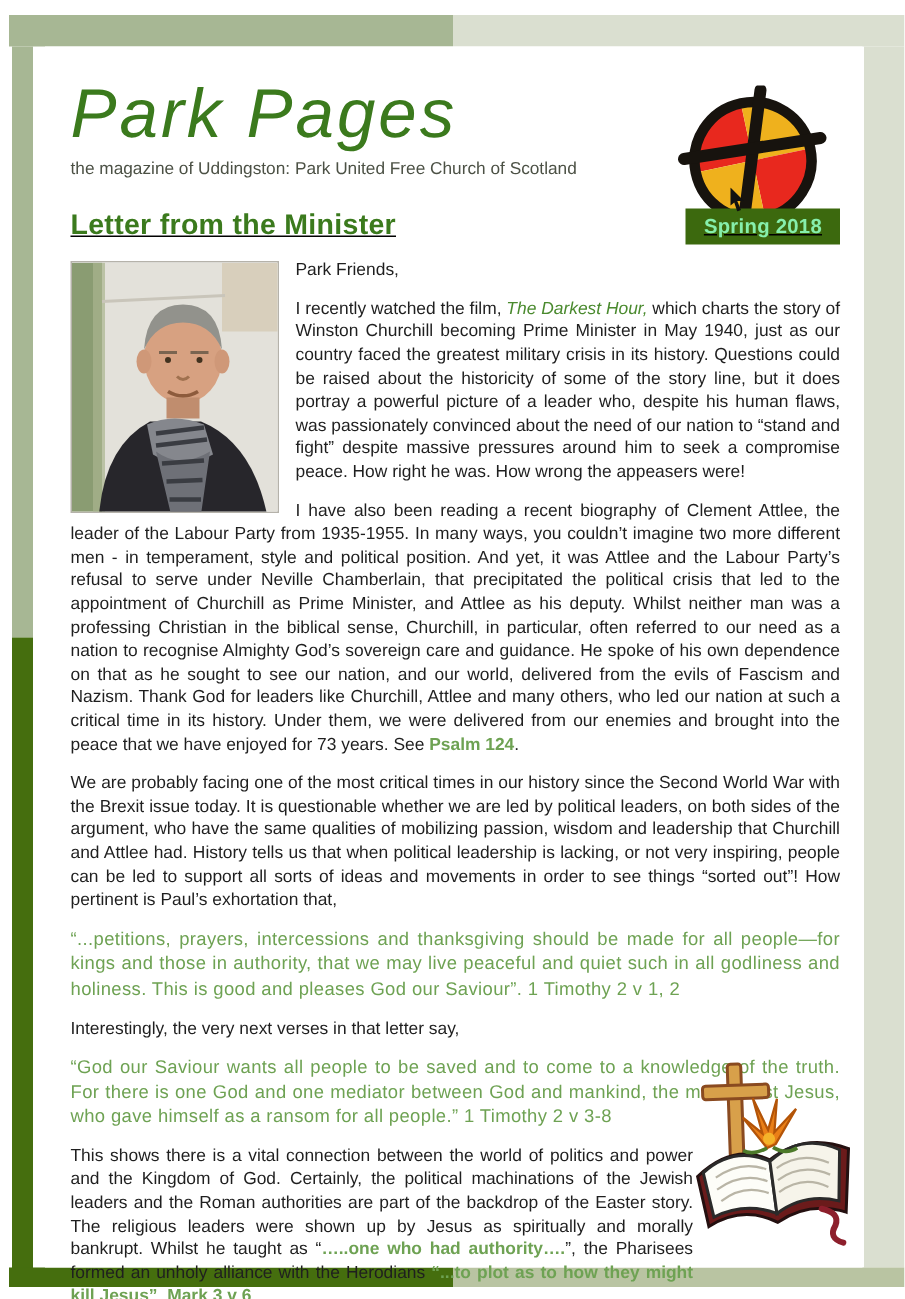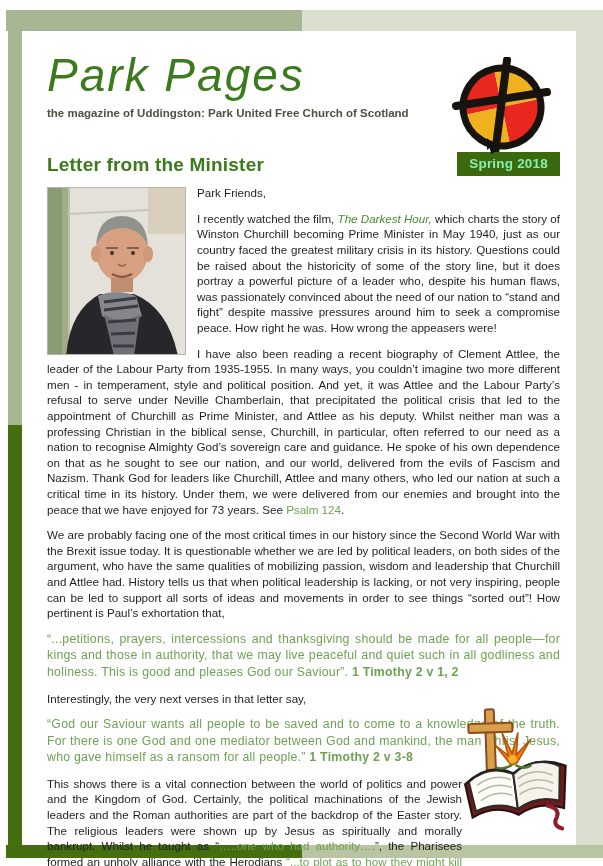--- a/index.html
+++ b/index.html
@@ -27,39 +27,39 @@
   .bar-bottom-left{position:absolute;left:6px;top:845px;width:296px;height:13px;background:var(--bar-dark);}
   .bar-bottom-right{position:absolute;left:302px;top:845px;width:301px;height:13px;background:var(--band-mid);}
 
   
   .page{position:absolute;left:30px;top:31px;width:545px;height:814px;background:#ffffff;
     padding:20px 15px 0 17px;}
 
   .masthead{position:relative;}
   .mag-title{font-size:46px;font-style:italic;font-weight:400;letter-spacing:2px;
     color:var(--green-title);line-height:1.05;}
-  .mag-subtitle{margin-top:8px;font-size:11.5px;font-weight:bold;color:var(--sub-color);}
+  .mag-subtitle{margin-top:8px;font-size:11.5px;font-weight:normal;color:var(--sub-color);}
   .logo{position:absolute;right:5px;top:6px;width:110px;height:100px;}
 
-  .section-row{display:flex;justify-content:space-between;align-items:flex-end;margin-top:33px;position:relative;}
+  .section-row{display:flex;justify-content:space-between;align-items:center;margin-top:20px;position:relative;text-decoration:underline;}
   .section-title{font-size:19px;font-weight:bold;color:var(--green-title);letter-spacing:.2px;}
   .badge{background:var(--badge-green);color:#86efac;font-weight:bold;font-size:13.5px;
     padding:4px 12px 5px;letter-spacing:.2px;}
   .cursor{position:absolute;right:62px;top:-14px;width:13px;height:16px;}
 
   .letter{margin-top:9px;font-size:11.6px;line-height:15.6px;color:var(--body-color);text-align:justify;}
   .photo{float:left;width:139px;height:168px;margin:2px 11px 4px 0;border:1px solid #b5b2aa;overflow:hidden;}
   .salutation{margin-bottom:10px;text-align:left;}
   .para{margin-bottom:10px;}
   .para.quote{color:var(--green-quote);font-size:12.3px;line-height:16.6px;letter-spacing:.25px;font-weight:500;}
   .para.narrow{margin-right:98px;}
   .seg-i{}
   .seg-ig{font-style:italic;color:#4a8a2e;}
-  .seg-bg{font-weight:normal;color:var(--green-quote);}
-  .seg-qb{font-weight:bold;}
+  .seg-bg{font-weight:bold;color:var(--green-quote);}
+  .seg-qb{font-weight:normal;}
 
   .bible-art{position:absolute;right:0px;bottom:6px;width:118px;height:138px;}
 </style>
 </head>
 <body>
 
 <div class="canvas">
 
   <div class="band-top-left"></div>
   <div class="band-top-right"></div>

